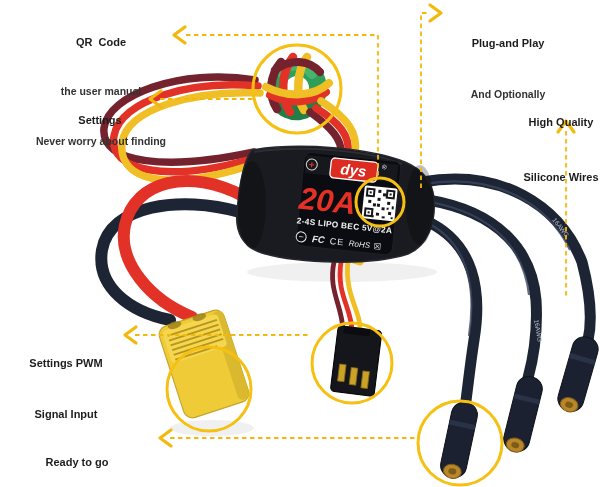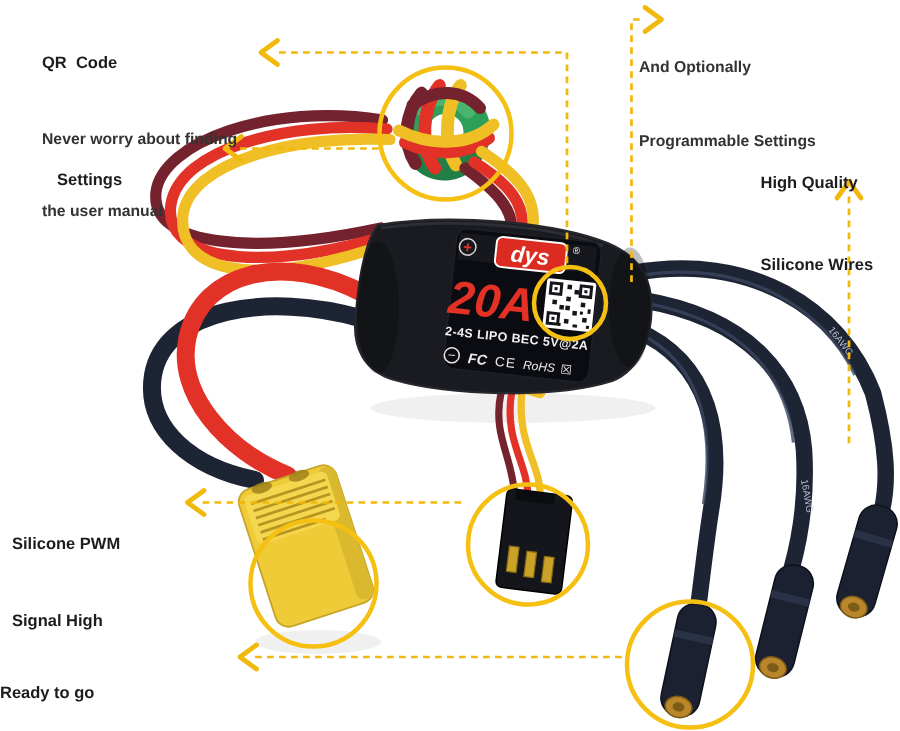--- a/index.html
+++ b/index.html
@@ -1,19 +1,19 @@
 <!DOCTYPE html>
 <html><head>
 <meta charset="utf-8">
 <style>
   html,body{margin:0;padding:0;background:#fff;}
   .stage{position:relative;width:600px;height:487px;background:#ffffff;overflow:hidden;
          font-family:"Liberation Sans",sans-serif;}
   .stage svg{position:absolute;left:0;top:0;}
-  .anno{position:absolute;text-align:left;color:#1c1c1c;white-space:pre-wrap;}
+  .anno{position:absolute;text-align:center;color:#1c1c1c;white-space:pre-wrap;}
   .anno .b{font-weight:bold;font-size:11px;line-height:12.5px;}
   .anno .r{font-weight:700;font-size:10.5px;line-height:12.5px;color:#333333;}
   .anno .sub{margin-top:2px;}
   #anno-qr{left:28px;top:0;width:146px;}
   #anno-emi{left:38px;top:78px;width:124px;}
   #anno-plug{left:426px;top:1px;width:164px;}
   #anno-silicone{left:507px;top:77px;width:108px;}
   #anno-silicone .b{line-height:19px;}
   #anno-pwm{left:8px;top:320px;width:116px;}
   #anno-pwm .b{line-height:15px;}
@@ -197,41 +197,41 @@
       <polyline class="chev" points="136,327 125,335 136,343"></polyline>
     </g>
     <g>
       <path class="dash" d="M170,438 L417,438"></path>
       <polyline class="chev" points="171,430 160,438 171,446"></polyline>
     </g>
   </svg>
 
   <div class="anno" id="anno-qr">
     <div class="b">QR  Code</div>
+    <div class="r">the user manual</div>
     <div class="r sub">Never worry about finding</div>
-    <div class="r">the user manual</div>
   </div>
 
   <div class="anno" id="anno-emi">
     <div class="b">Settings</div>
   </div>
 
   <div class="anno" id="anno-plug">
+    <div class="b">Plug-and Play</div>
     <div class="r sub">And Optionally</div>
-    <div class="r">Programmable Settings</div>
   </div>
 
   <div class="anno" id="anno-silicone">
     <div class="b">High Quality</div>
     <div class="b">Silicone Wires</div>
   </div>
 
   <div class="anno" id="anno-pwm">
-    <div class="b">Silicone PWM</div>
-    <div class="b">Signal High</div>
+    <div class="b">Settings PWM</div>
+    <div class="b">Signal Input</div>
   </div>
 
   <div class="anno" id="anno-ready">
     <div class="b">Ready to go</div>
     
   </div>
 
 </div>
 
 </body></html>

